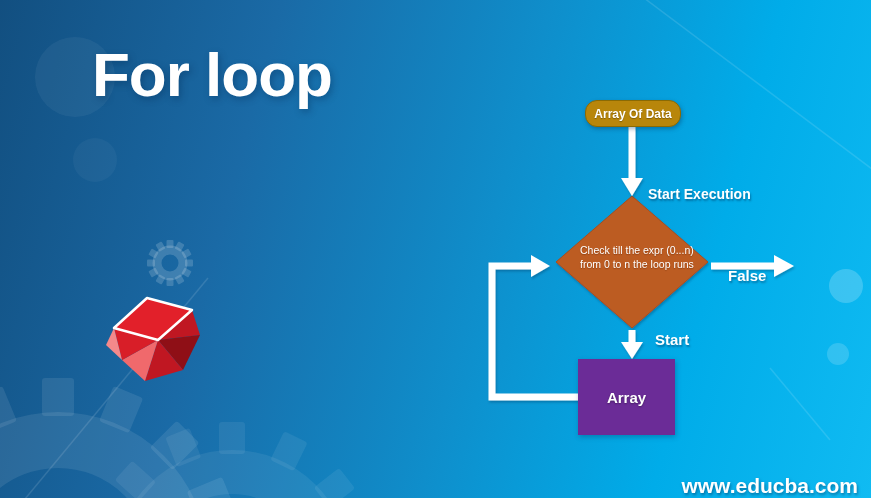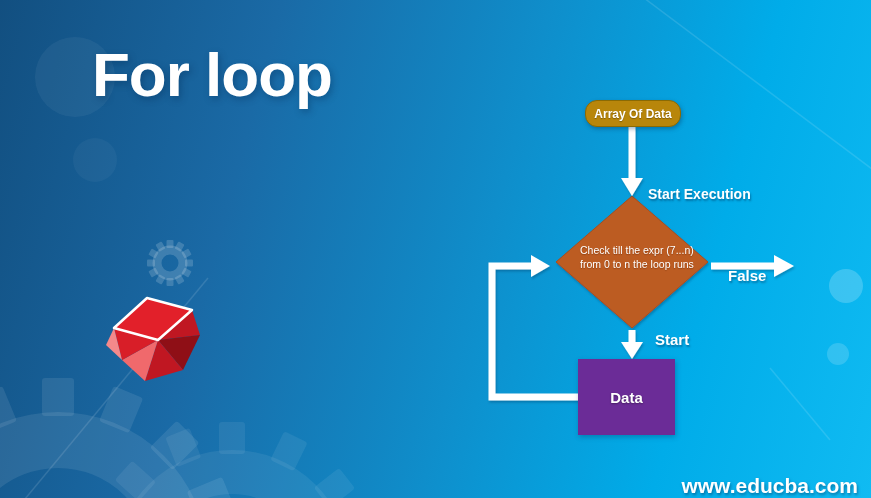--- a/index.html
+++ b/index.html
@@ -178,21 +178,21 @@
     </g>
   </svg>
 
   <div class="array-box">Array Of Data</div>
 
   <div class="flow-label lbl-start">Start Execution</div>
   <div class="flow-label lbl-false">False</div>
   <div class="flow-label lbl-true">Start</div>
 
   <div class="decision-text">
-    <div>Check till the expr (7...n)</div>
+    <div>Check till the expr (0...n)</div>
     <div>from 0 to n the loop runs</div>
   </div>
 
-  <div class="codes-box">Data</div>
+  <div class="codes-box">Array</div>
 
   <div class="footer">www.educba.com</div>
 
 </div>
 
 </body></html>

